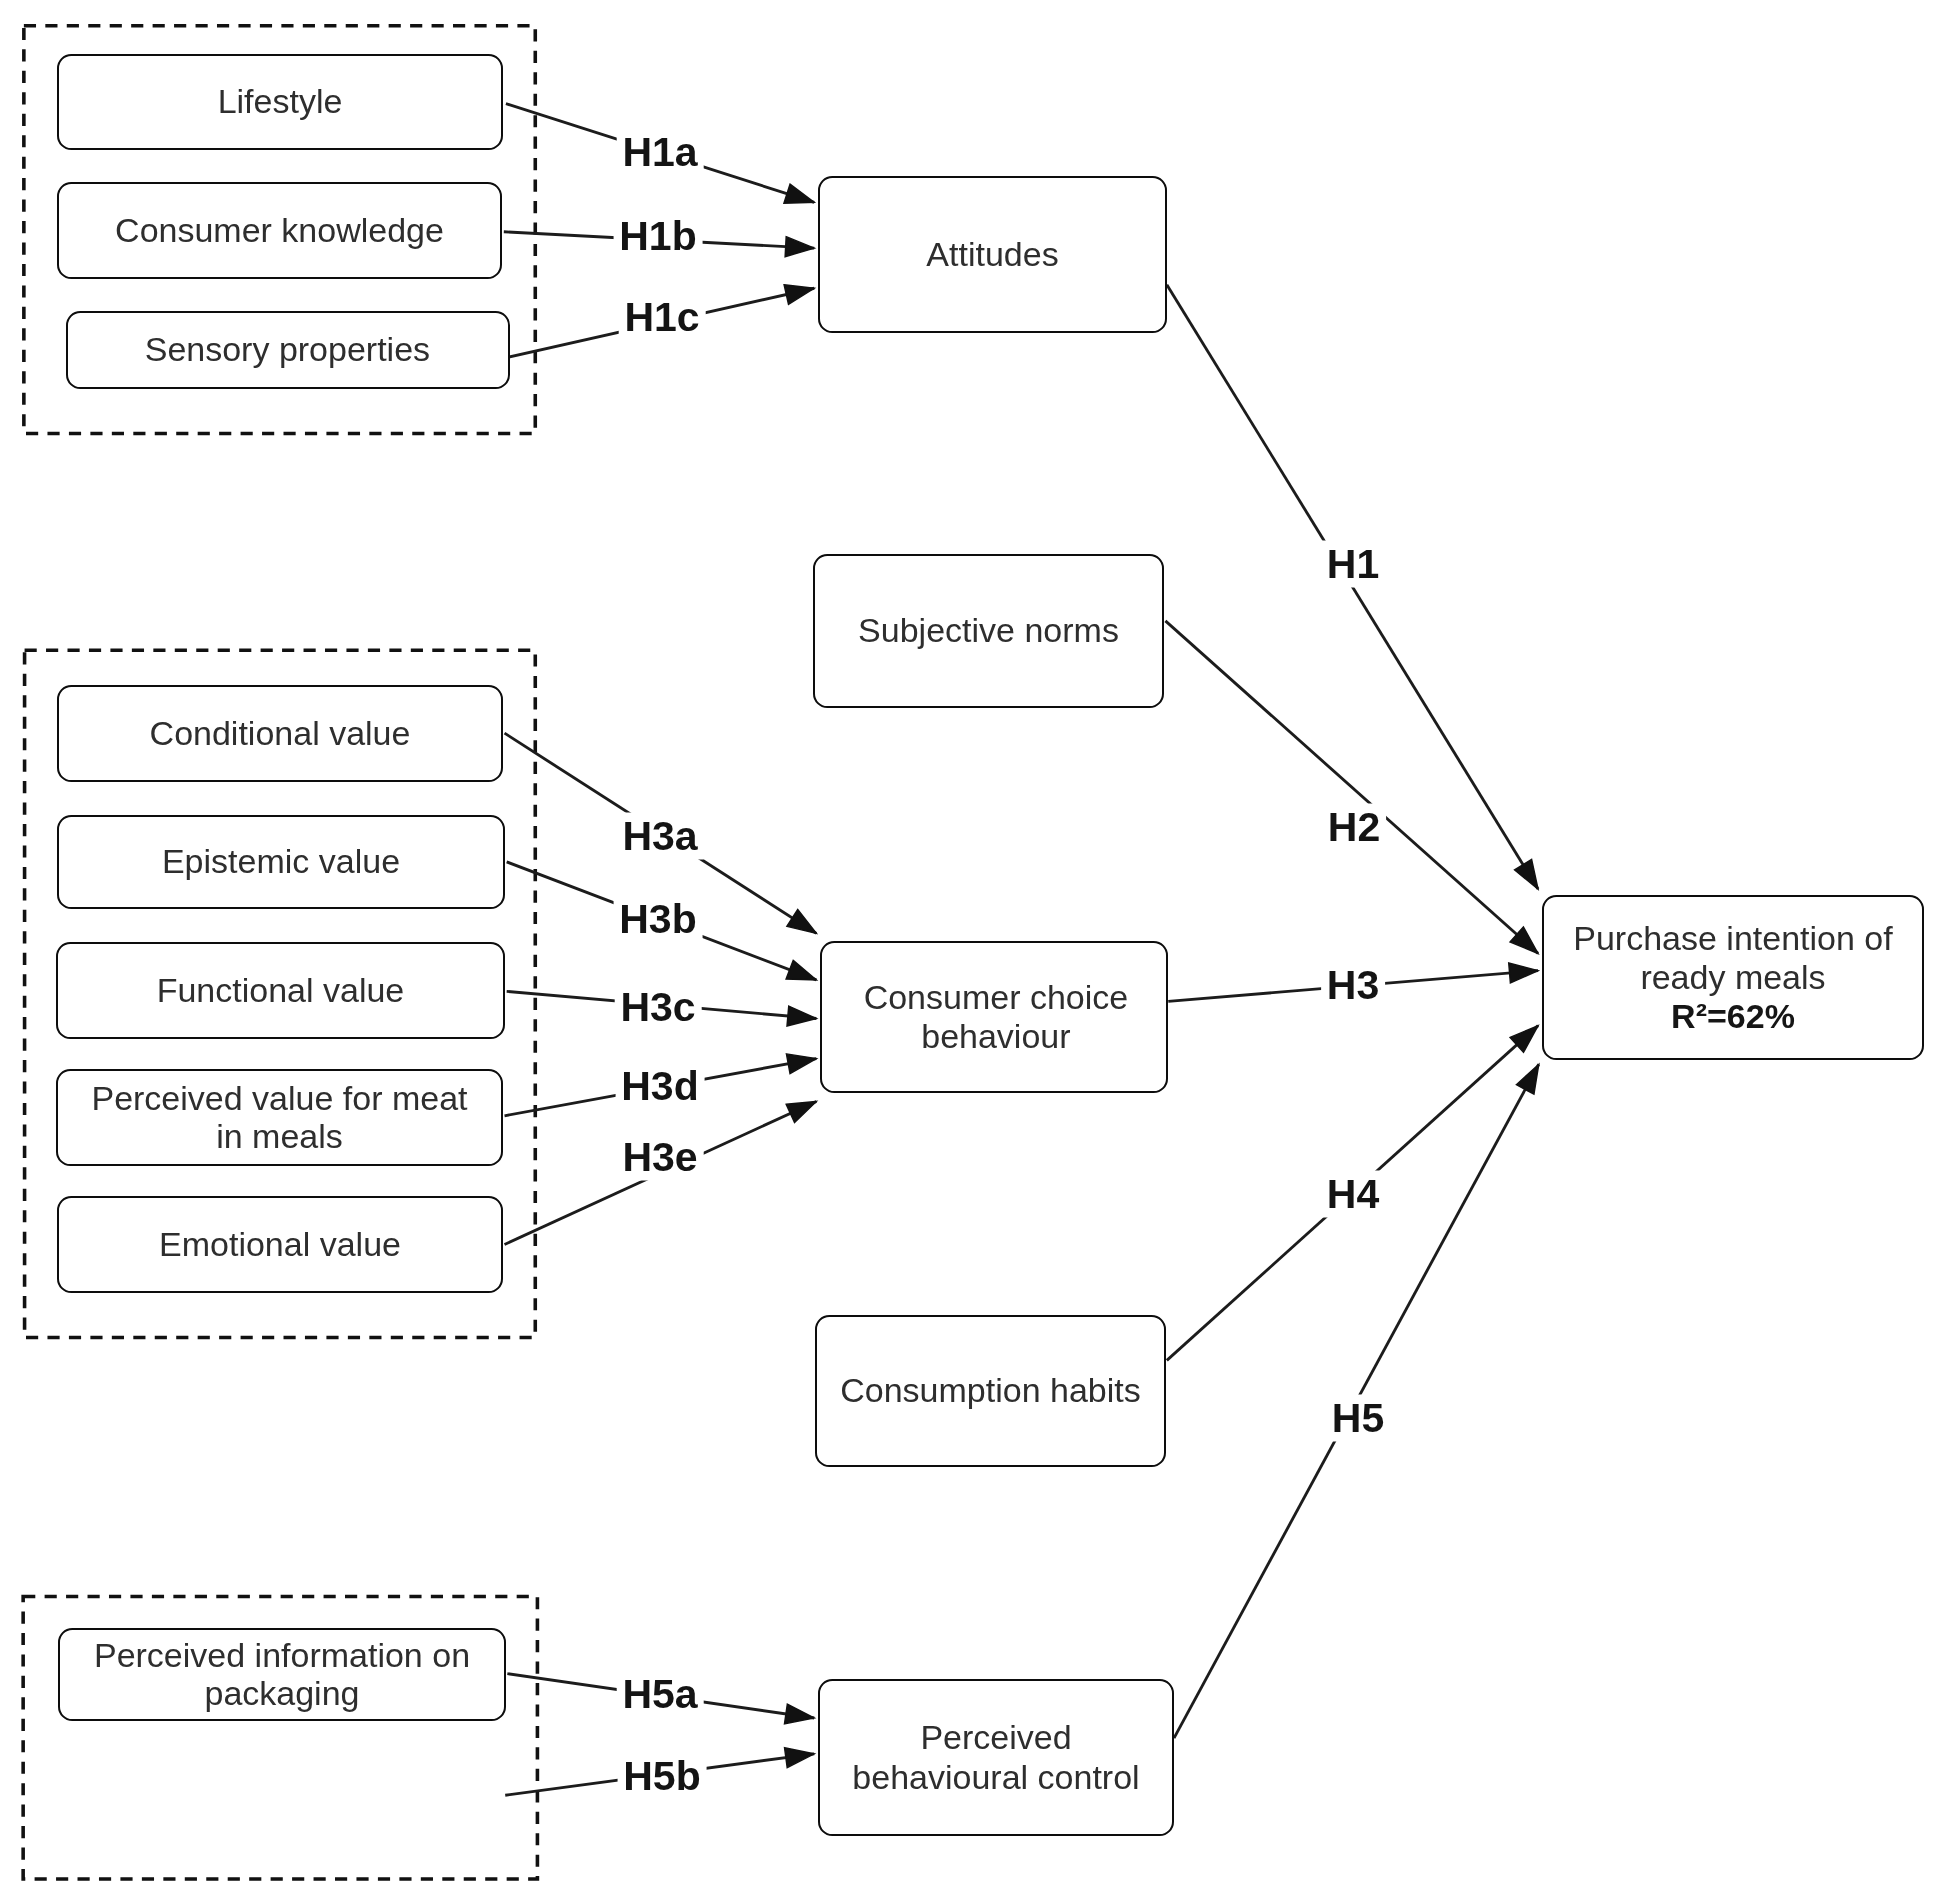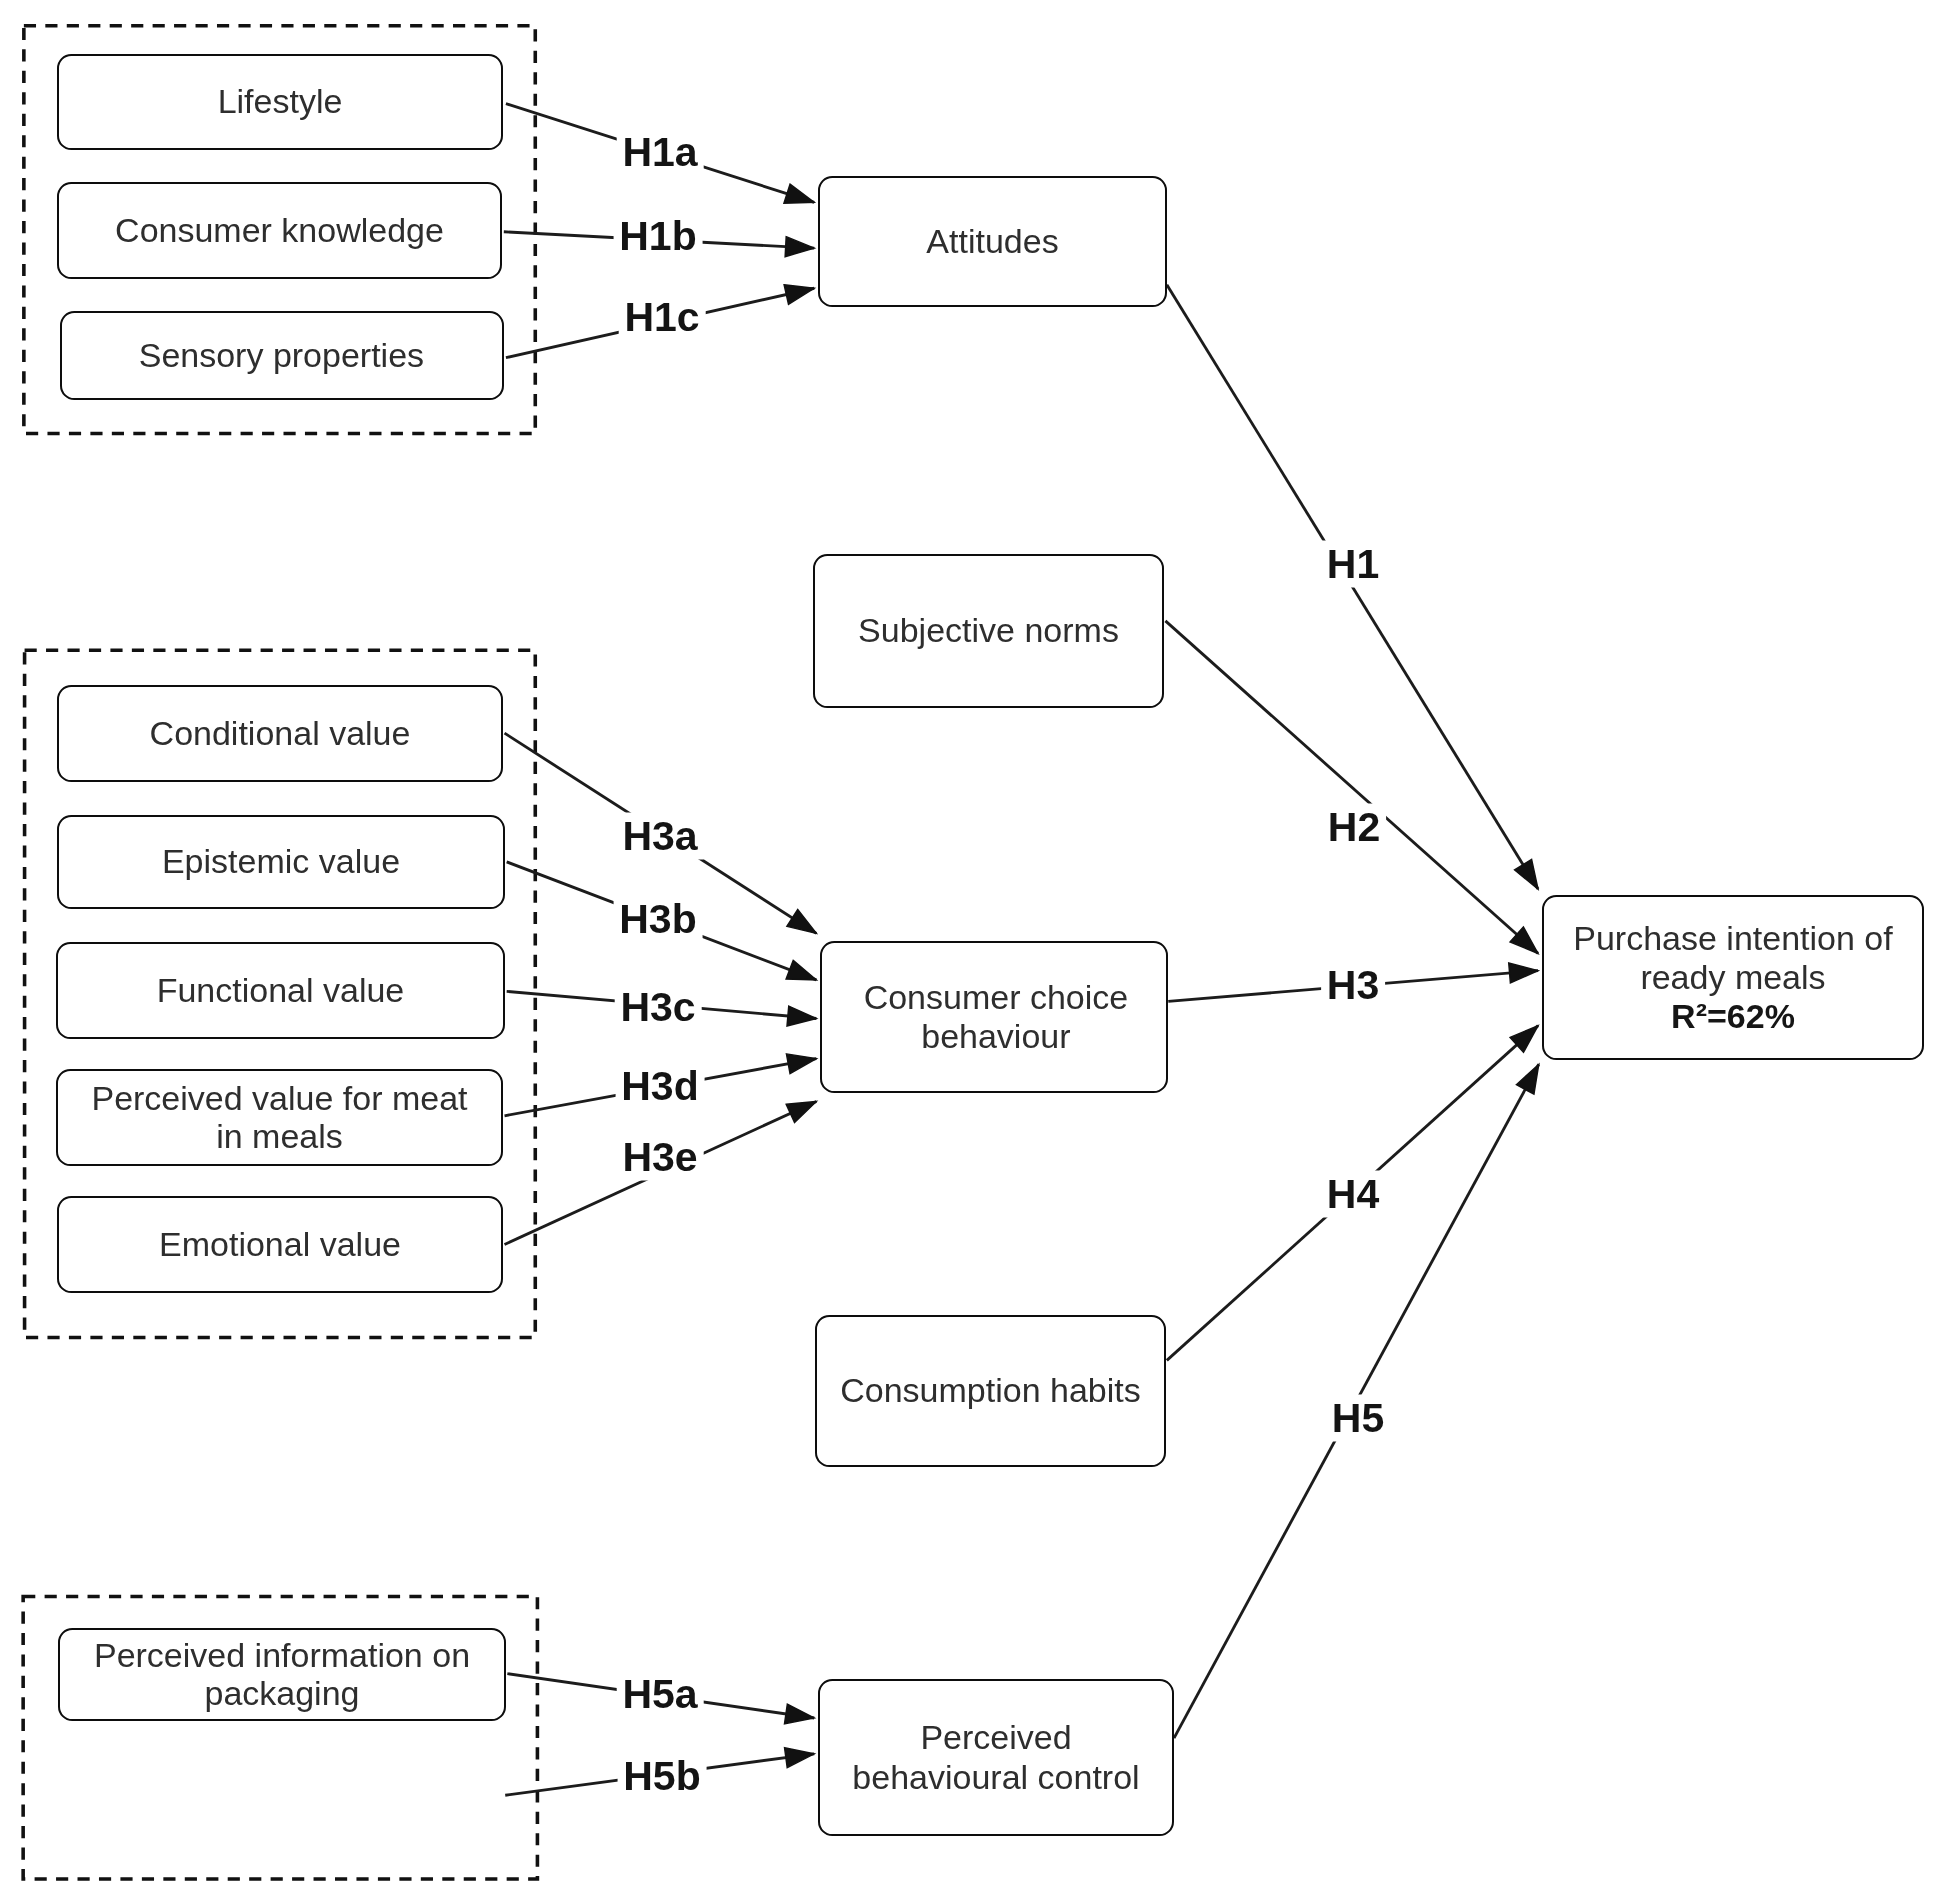--- a/index.html
+++ b/index.html
@@ -94,25 +94,25 @@
     <line class="edge" x1="709" y1="2340" x2="1138" y2="2402" marker-end="url(#arrow)"></line>
     <line class="edge" x1="706" y1="2510" x2="1138" y2="2452" marker-end="url(#arrow)"></line>
   </svg>
 
   <div class="node" style="left:57px; top:54px; width:446px; height:96px;">
     <span class="ln">Lifestyle</span>
   </div>
   <div class="node" style="left:57px; top:182px; width:445px; height:97px;">
     <span class="ln">Consumer knowledge</span>
   </div>
-  <div class="node" style="left:60px; top:311px; width:444px; height:89px;padding-left:6px;">
+  <div class="node" style="left:66px; top:311px; width:444px; height:78px;padding-left:6px;">
     <span class="ln">Sensory properties</span>
   </div>
 
-  <div class="node" style="left:818px; top:176px; width:349px; height:131px;">
+  <div class="node" style="left:818px; top:176px; width:349px; height:157px;">
     <span class="ln">Attitudes</span>
   </div>
   <div class="node" style="left:813px; top:554px; width:351px; height:154px;">
     <span class="ln">Subjective norms</span>
   </div>
   <div class="node" style="left:820px; top:941px; width:348px; height:152px;padding-left:11px;">
     <span class="ln">Consumer choice</span>
     <span class="ln">behaviour</span>
   </div>
   <div class="node" style="left:815px; top:1315px; width:351px; height:152px;">

